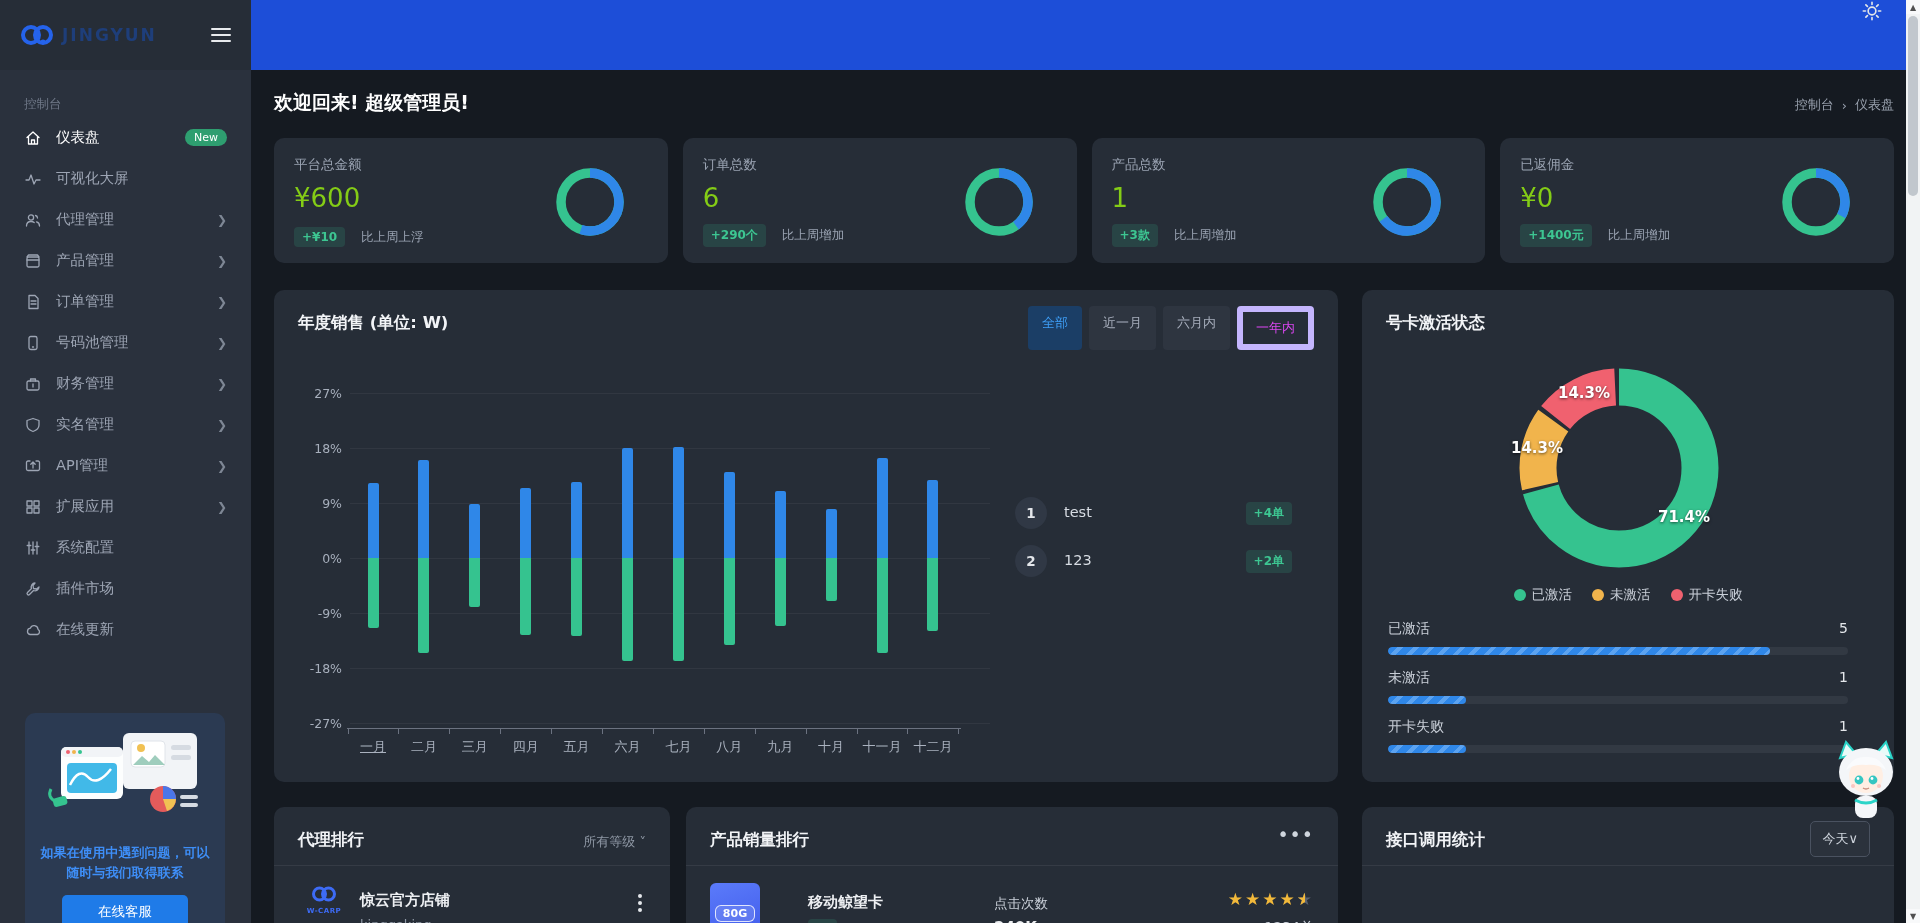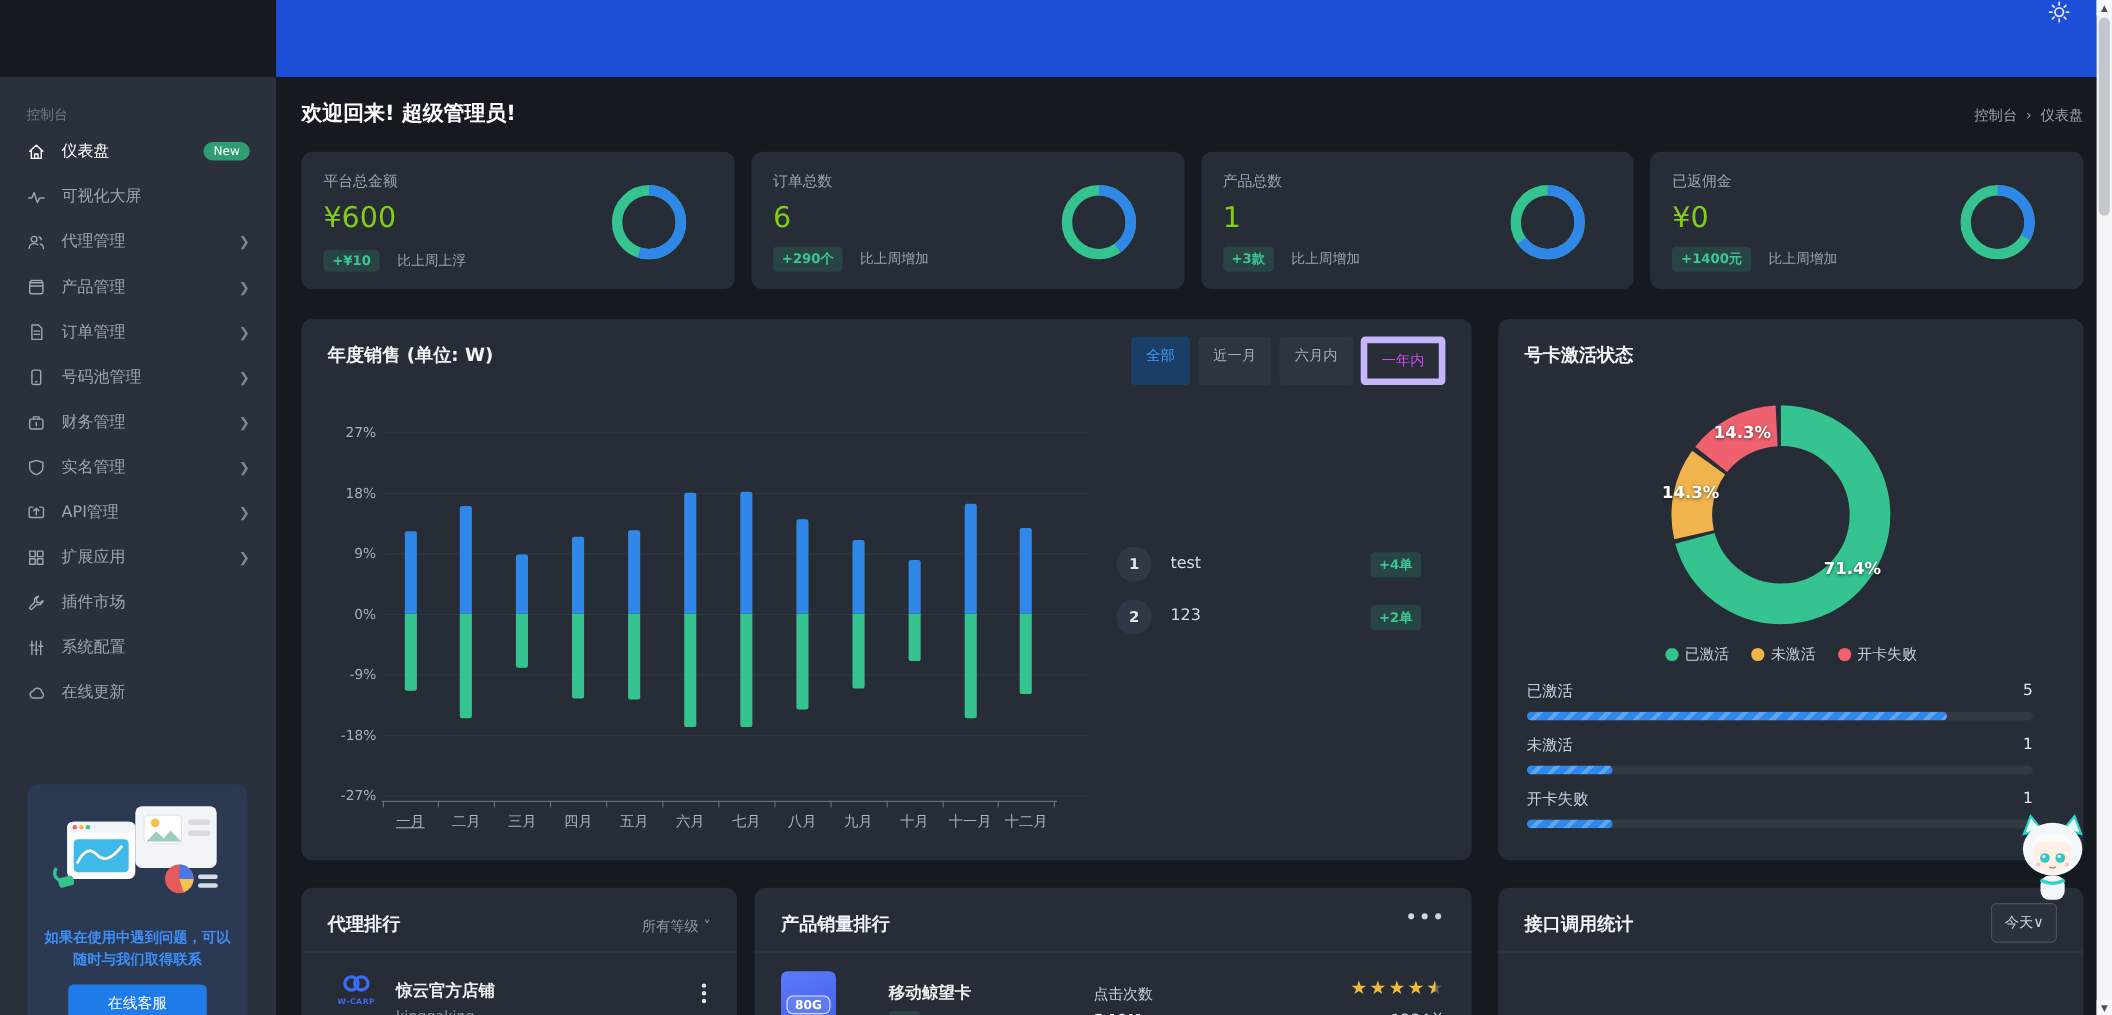--- a/index.html
+++ b/index.html
@@ -129,20 +129,35 @@
     font-size:8px; color:#505050; background:#F8F9FA; cursor:pointer;}
   .sb-thumb{ position:absolute; left:2px; top:16px; width:10px; height:180px; border-radius:5px; background:#C1C7CD; cursor:pointer;}
 
   .mascot{ left:1832px; top:740px; }
 </style>
 </head>
 <body>
 
 <div class="app">
 
+  <div class="abs topbar-left">
+    <div class="logo">
+      <svg width="34" height="24" viewBox="0 0 34 24" fill="none">
+        <circle cx="11" cy="12" r="8" stroke="#2563EB" stroke-width="4"></circle>
+        <circle cx="23" cy="12" r="8" stroke="#2563EB" stroke-width="4"></circle>
+        <circle cx="23" cy="19" r="2.4" fill="#2563EB"></circle>
+      </svg>
+      <span class="logo-text">JINGYUN</span>
+    </div>
+    <div class="hamburger">
+        <span></span>
+        <span></span>
+        <span></span>
+      </div>
+  </div>
 
   <div class="abs topbar-right">
     <div class="sun-btn">
       <svg width="22" height="22" viewBox="0 0 24 24" fill="none" stroke="#E3E6E9" stroke-width="1.8" stroke-linecap="round">
         <circle cx="12" cy="12" r="4.2"></circle>
         <path d="M12 2.5v2.4M12 19.1v2.4M2.5 12h2.4M19.1 12h2.4M5.3 5.3l1.7 1.7M17 17l1.7 1.7M18.7 5.3L17 7M7 17l-1.7 1.7"></path>
       </svg>
     </div>
     <div class="user-block">
       <div class="avatar">
@@ -234,30 +249,30 @@
             <rect x="3" y="3" width="5" height="5"></rect>
             <rect x="10" y="3" width="5" height="5"></rect>
             <rect x="3" y="10" width="5" height="5"></rect>
             <rect x="10" y="10" width="5" height="5"></rect>
           </svg>
           <span class="lbl">扩展应用</span>
           <span class="side-arrow">❯</span>
         </div>
         <div class="side-item">
           <svg width="18" height="18" viewBox="0 0 18 18" fill="none" stroke-width="1.3" stroke-linecap="round" stroke-linejoin="round">
-            <path d="M11 3 A4 4 0 0 0 7.5 8.5 L3.5 12.5 A1.4 1.4 0 0 0 5.5 14.5 L9.5 10.5 A4 4 0 0 0 15 7 L12.5 9 L9.5 8.5 L9 5.5 Z"></path>
-          </svg>
-          <span class="lbl">插件市场</span>
-        </div>
-        <div class="side-item">
-          <svg width="18" height="18" viewBox="0 0 18 18" fill="none" stroke-width="1.3" stroke-linecap="round" stroke-linejoin="round">
             <path d="M5 3 V15 M9 3 V15 M13 3 V15"></path>
             <path d="M3.2 6.5 H6.8 M7.2 11 H10.8 M11.2 7.5 H14.8"></path>
           </svg>
           <span class="lbl">系统配置</span>
+        </div>
+        <div class="side-item">
+          <svg width="18" height="18" viewBox="0 0 18 18" fill="none" stroke-width="1.3" stroke-linecap="round" stroke-linejoin="round">
+            <path d="M11 3 A4 4 0 0 0 7.5 8.5 L3.5 12.5 A1.4 1.4 0 0 0 5.5 14.5 L9.5 10.5 A4 4 0 0 0 15 7 L12.5 9 L9.5 8.5 L9 5.5 Z"></path>
+          </svg>
+          <span class="lbl">插件市场</span>
         </div>
         <div class="side-item">
           <svg width="18" height="18" viewBox="0 0 18 18" fill="none" stroke-width="1.3" stroke-linecap="round" stroke-linejoin="round">
             <path d="M6 13.5 A3.2 3.2 0 0 1 6.3 7.2 A4 4 0 0 1 14 8.3 A2.8 2.8 0 0 1 13.4 13.5 Z"></path>
           </svg>
           <span class="lbl">在线更新</span>
         </div>
       </div>
   </div>
 

